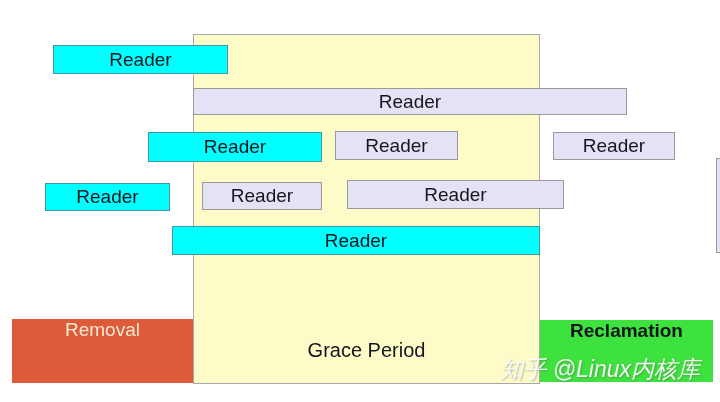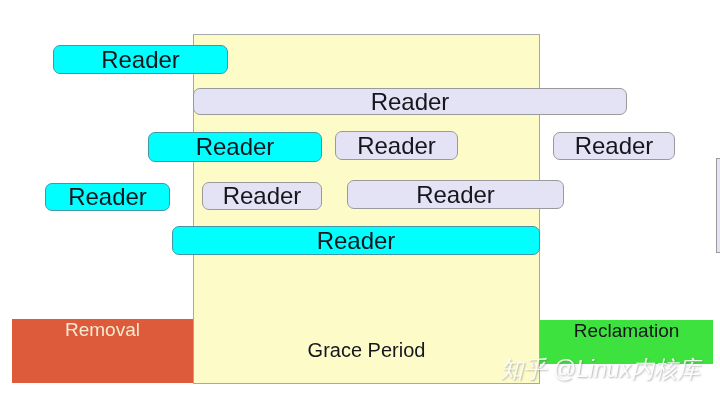--- a/index.html
+++ b/index.html
@@ -27,26 +27,26 @@
   }
   .phase{
     position:absolute; display:flex; align-items:flex-start; justify-content:center;
     font-size:19px; box-sizing:border-box;
   }
   .phase.removal{
     left:12px; top:319px; width:181px; height:64px;
     background:var(--orange); color:var(--orange-text);
   }
   .phase.reclamation{
-    left:540px; top:320px; width:173px; height:44px;
-    background:var(--green); color:var(--text);
+    left:540px; top:320px; width:173px; height:62px;
+    background:var(--green); color:var(--text);font-weight:bold;
   }
   .reader{
     position:absolute; display:flex; align-items:center; justify-content:center;
-    font-size:24px; color:var(--text); box-sizing:border-box;border-radius:7px;
+    font-size:19px; color:var(--text); box-sizing:border-box;
   }
   .reader.cyan{ background:var(--cyan); border:1px solid var(--cyan-border); }
   .reader.lavender{ background:var(--lavender); border:1px solid var(--lavender-border); }
   .sliver{
     position:absolute; left:716px; top:158px; width:8px; height:95px;
     background:var(--lavender); border:1px solid var(--lavender-border);
     box-sizing:border-box;
   }
   .watermark{
     position:absolute; right:20px; bottom:17px;

